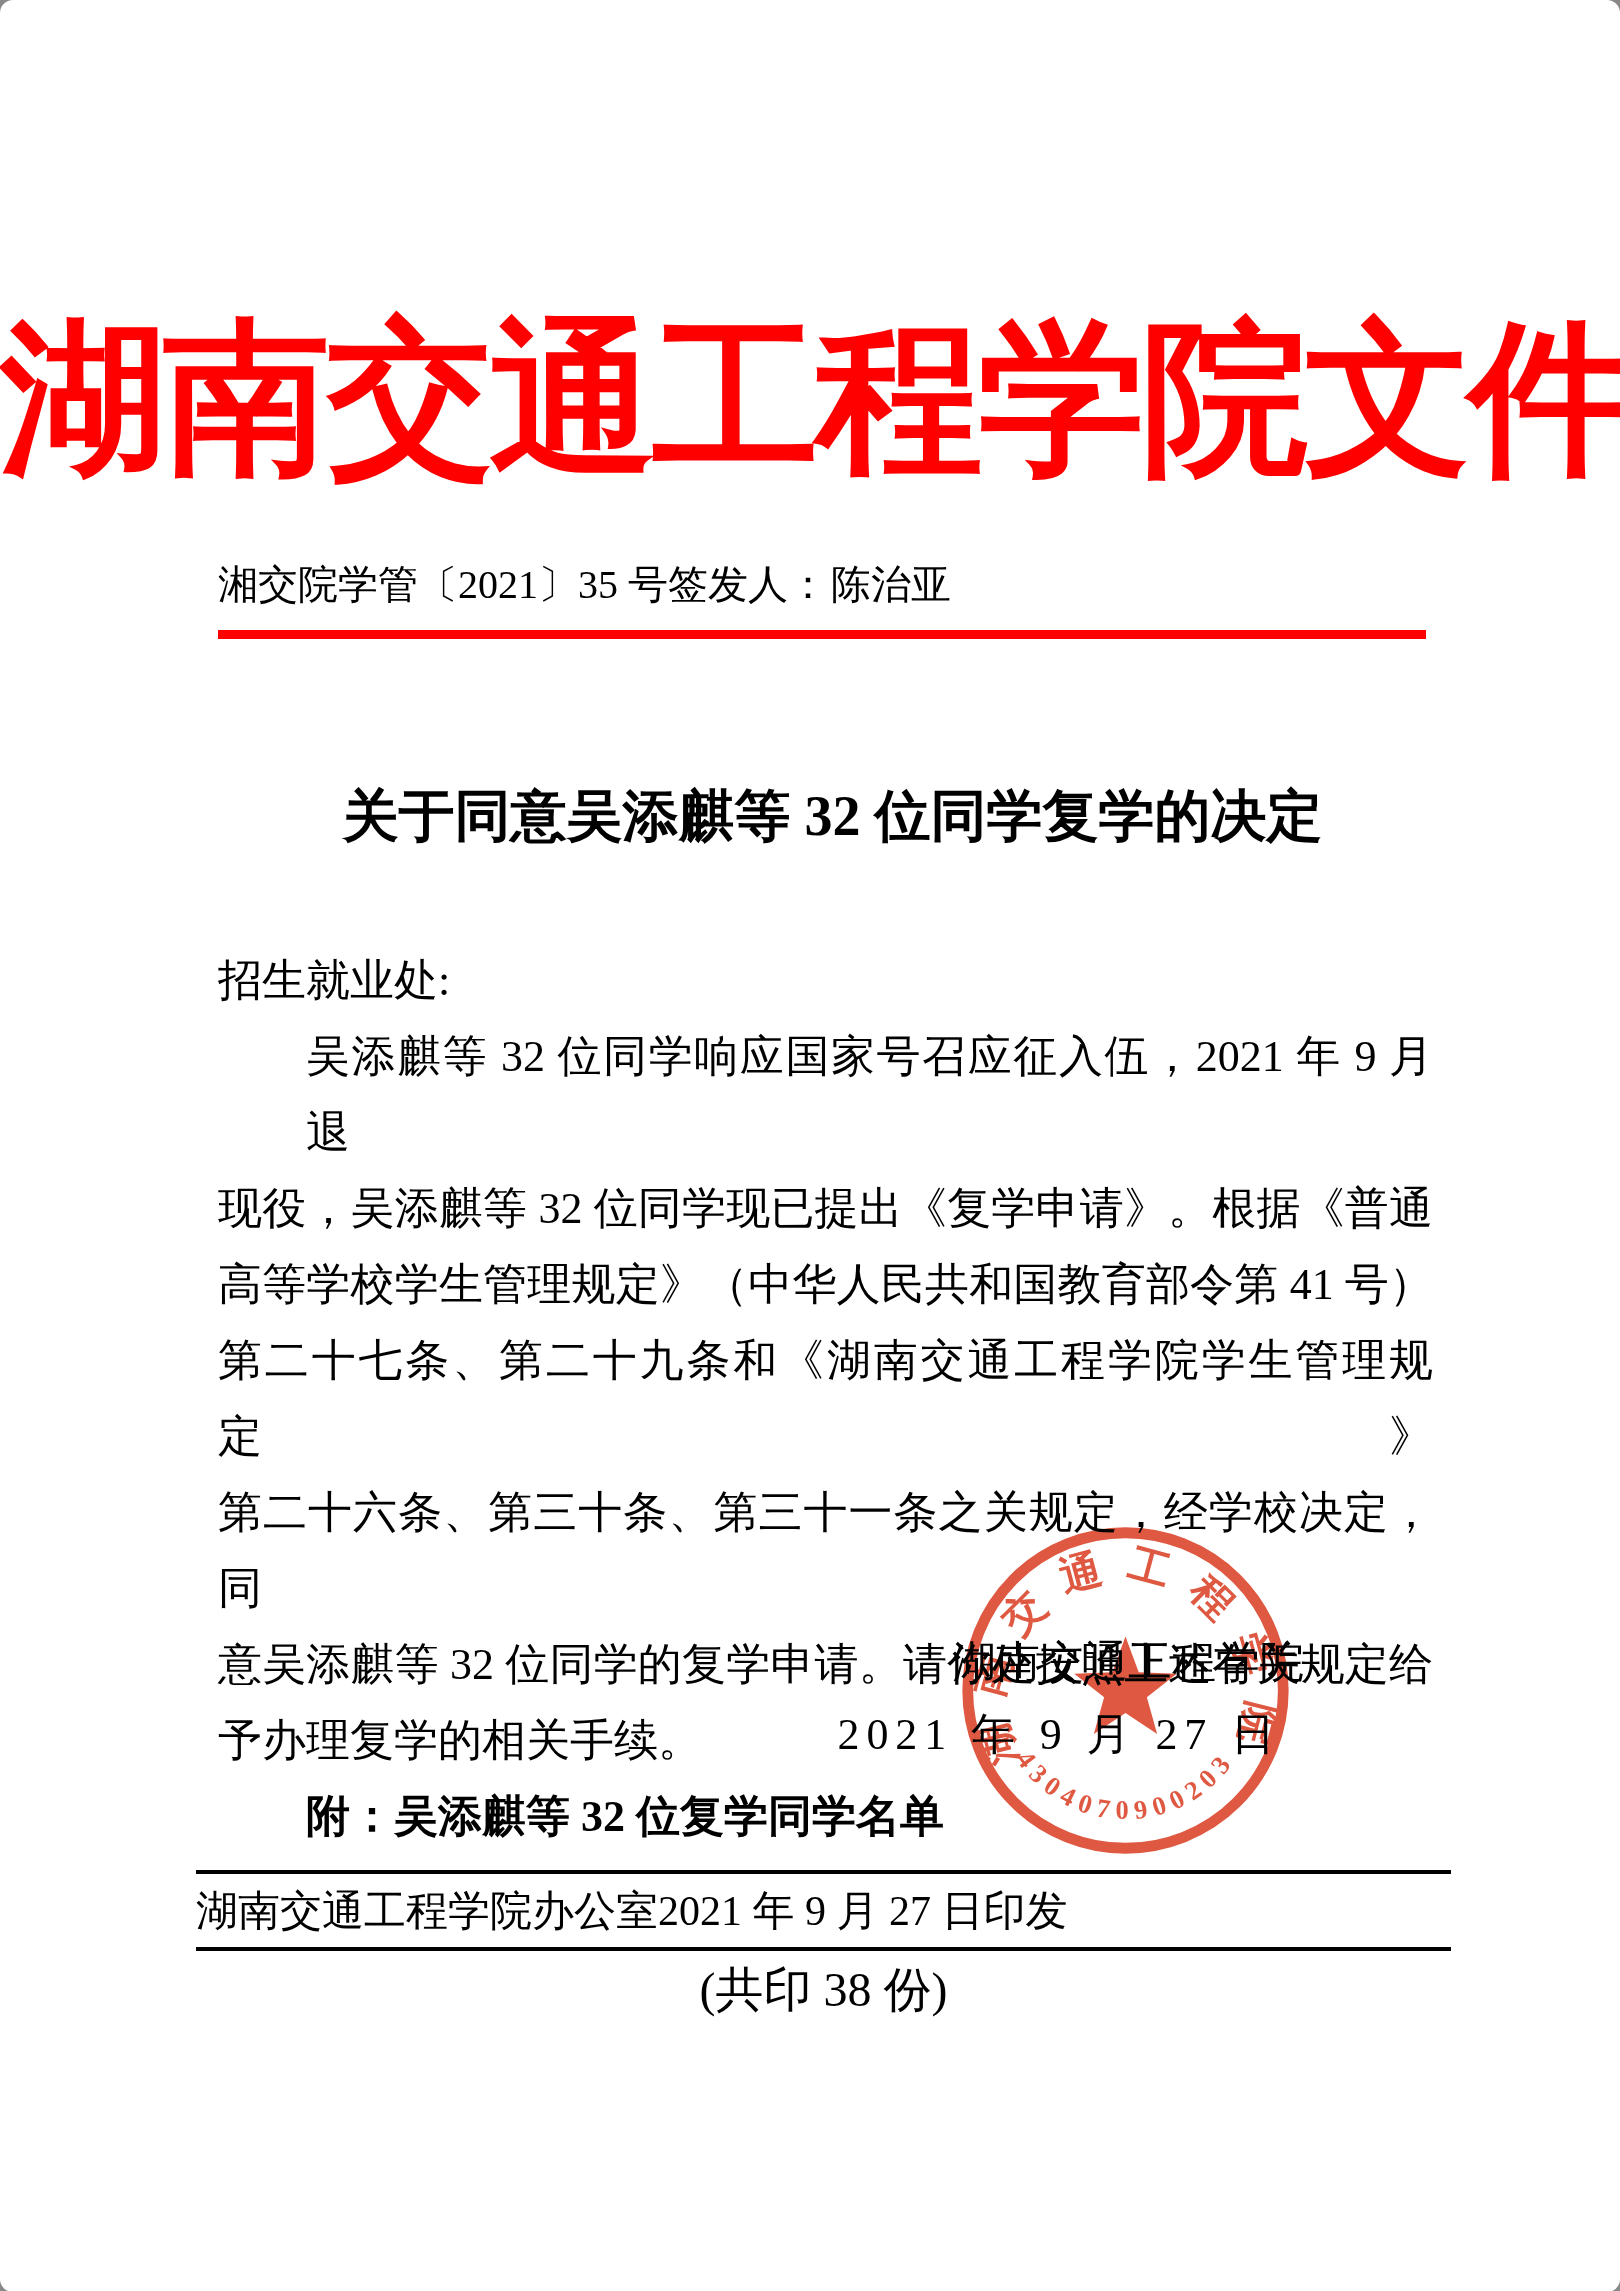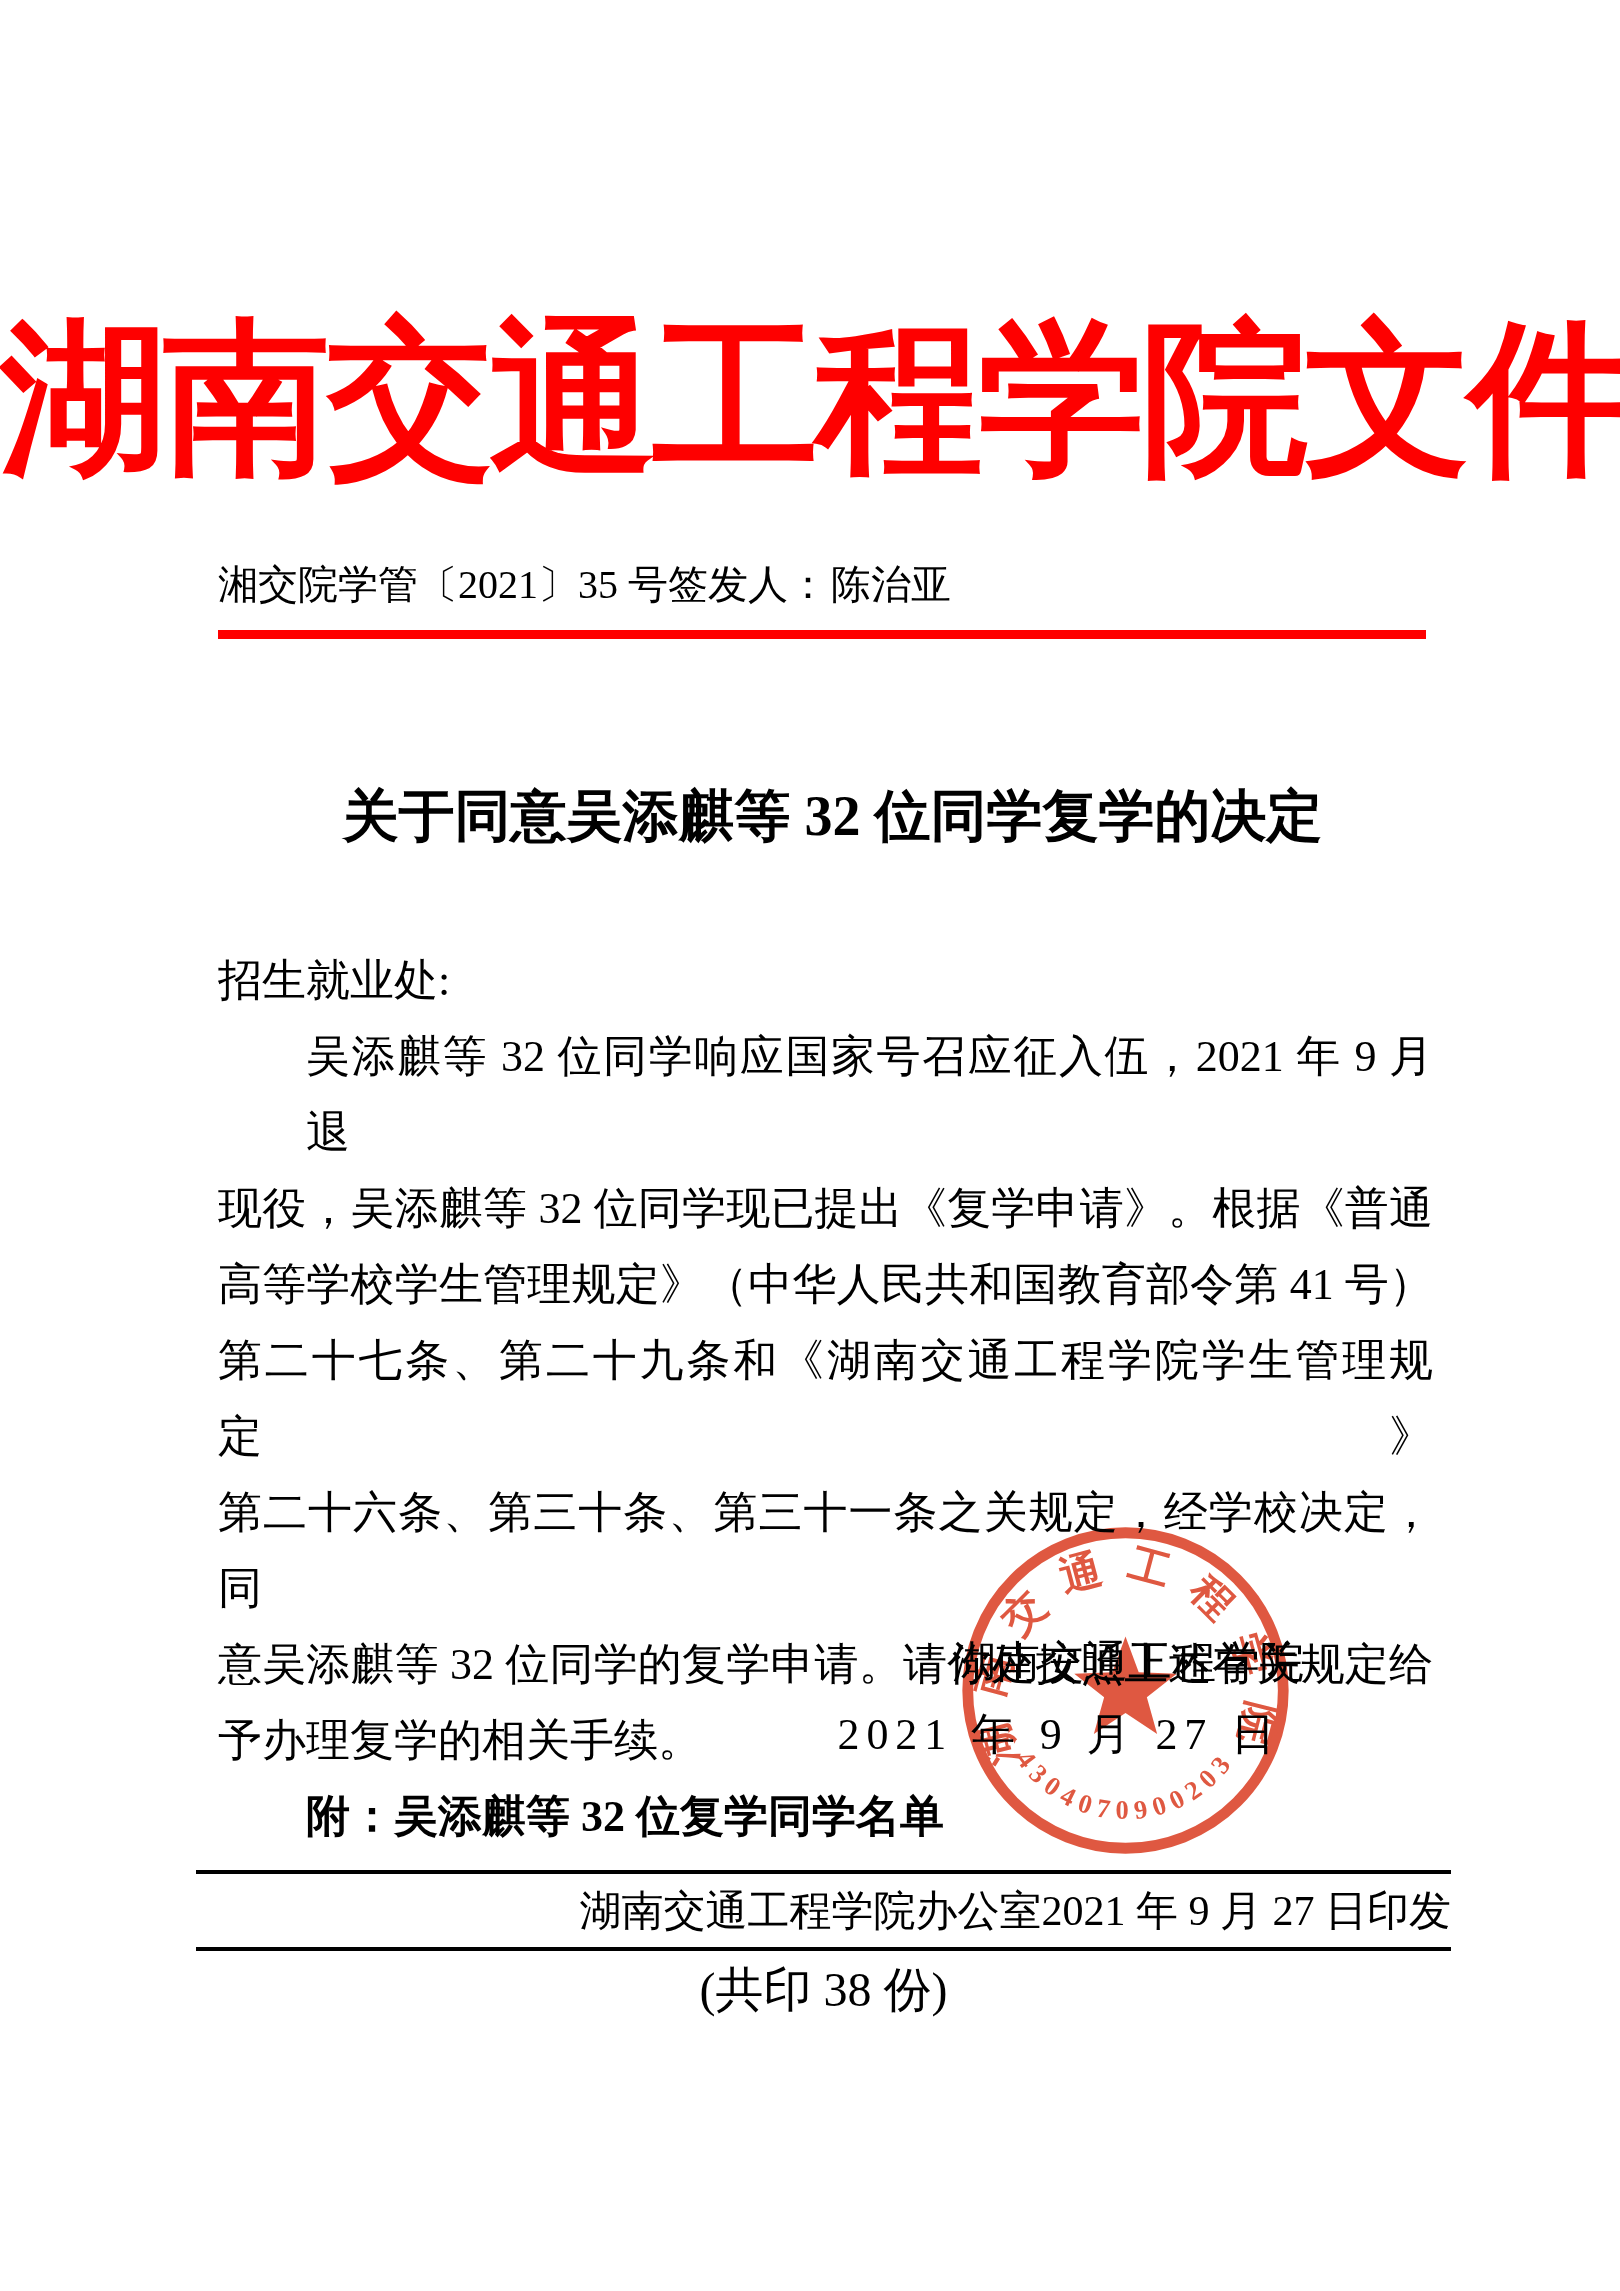--- a/index.html
+++ b/index.html
@@ -4,20 +4,21 @@
 <style>
   html,body { margin:0; padding:0; background:#888; }
   .page {
     position:relative;
     width:1620px; height:2292px;
     margin:0 auto;
     background:#ffffff;
     font-family:"Liberation Serif","DejaVu Serif",serif;
     color:#000;
     overflow:hidden;
+    border-radius:13px;
   }
   
   .masthead {
     position:absolute; top:302px; left:0; right:0;
     text-align:center;
     font-size:167px; line-height:196px;
     font-weight:bold;
     color:#fe0000;
     letter-spacing:-3.9px;
     white-space:nowrap;
@@ -66,21 +67,21 @@
     mix-blend-mode:multiply;
     opacity:0.92;
   }
   .seal text { font-family:"Liberation Serif","DejaVu Serif",serif; font-weight:bold; }
   
   .footer-rule { position:absolute; left:196px; width:1255px; height:3.9px; background:#000; }
   .rule-top { top:1870px; }
   .rule-bottom { top:1947px; }
   .footer-row {
     position:absolute; top:1880px; left:196px; width:1255px;
-    display:flex; justify-content:flex-end; align-items:baseline;
+    display:flex; justify-content:flex-start; align-items:baseline;
     font-size:42px; line-height:63px;
   }
   .copies {
     position:absolute; top:1960px; left:196px; width:1255px;
     text-align:center;
     font-size:48px; line-height:59px;
   }
 </style>
 </head>
 <body>

